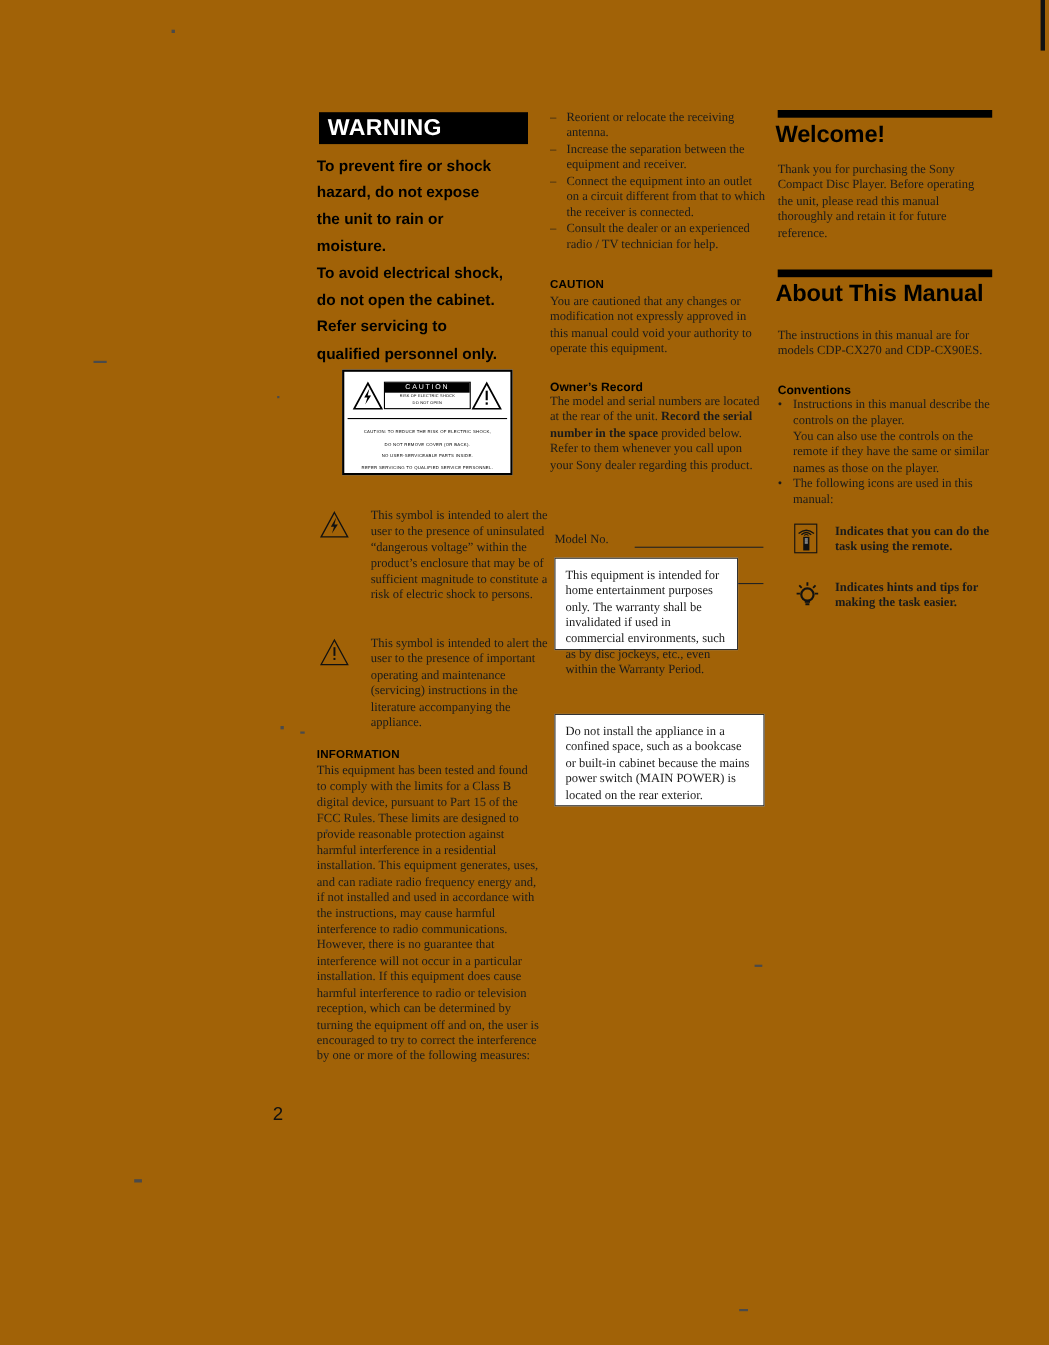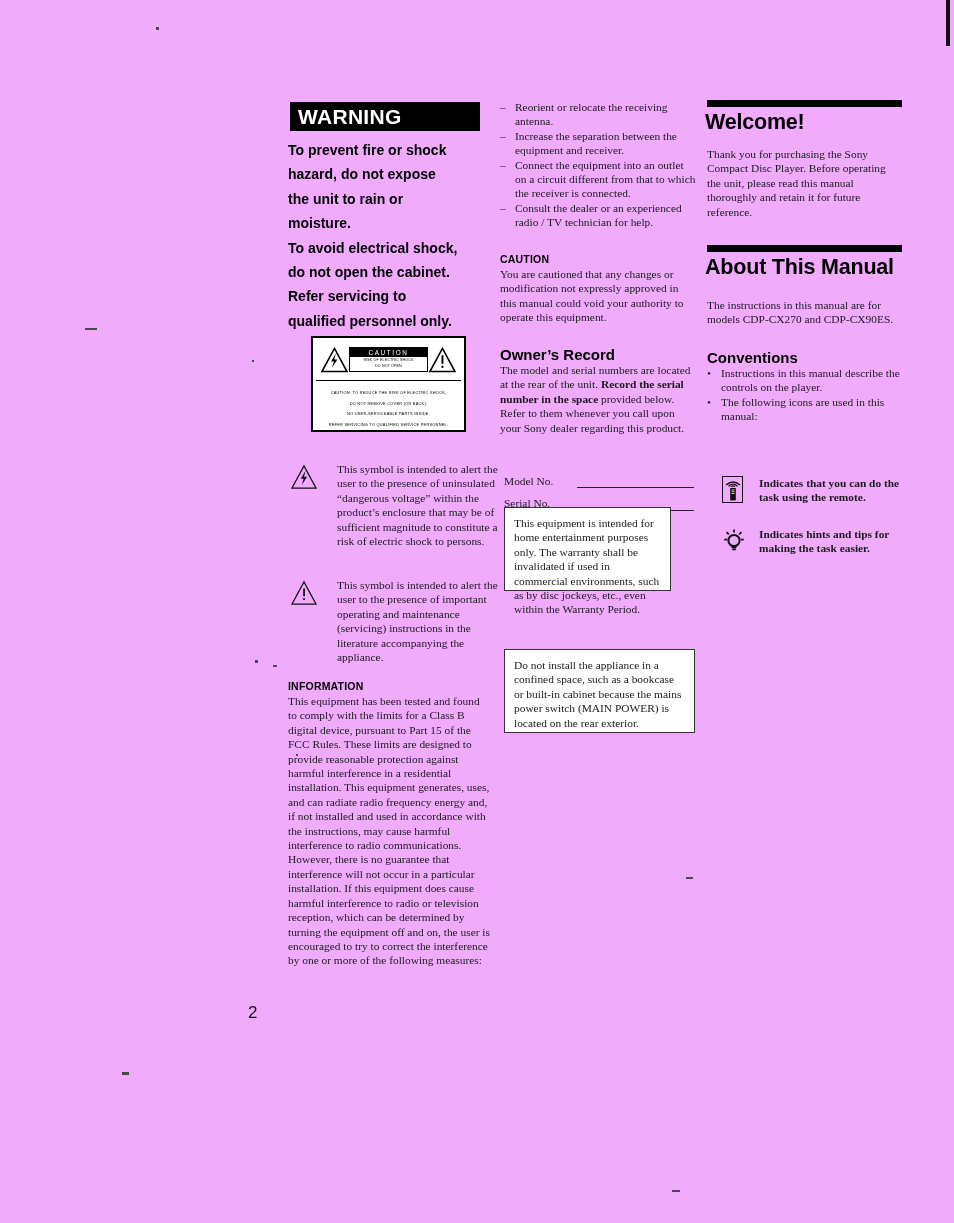--- a/index.html
+++ b/index.html
@@ -12,40 +12,40 @@
     height: 1223px;
     position: relative;
     font-family: "Liberation Serif", "DejaVu Serif", serif;
     color: #111111;
     overflow: hidden;
   }
 
   .page {
     position: absolute;
     inset: 0;
-    background: #f0abfc;
+    background: #a16207;
   }
   .body-text {
     font-family: "Liberation Serif", "DejaVu Serif", serif;
     font-size: 11.4px;
     line-height: 14.4px;
     color: #1a1a1a;
     text-align: left;
   }
   .small-head {
     font-family: "Liberation Sans", "DejaVu Sans", sans-serif;
     font-size: 10.5px;
     font-weight: bold;
     letter-spacing: 0.2px;
     color: #000;
     margin-bottom: 2px;
   }
   .sub-head {
     font-family: "Liberation Sans", "DejaVu Sans", sans-serif;
-    font-size: 15px;
+    font-size: 11px;
     font-weight: bold;
     color: #000;
   }
   .bold-serif { font-weight: bold; }
 
   .warning-bar {
     position: absolute;
     left: 290px;
     top: 102px;
     width: 190px;
@@ -157,21 +157,21 @@
   }
   .dash-list .d { flex: 0 0 8px; }
   #fcc-list { position: absolute; left: 500px; top: 100px; width: 196px; }
   #caution2 { position: absolute; left: 500px; top: 253px; width: 196px; }
   #owners { position: absolute; left: 500px; top: 346px; width: 196px; }
 
   .record-line {
     display: flex;
     align-items: flex-end;
     gap: 24px;
-    margin-top: 8px;
+    margin-top: 18px;
   }
   .record-line .rl-label { flex: 0 0 auto; }
   .record-line .rl-rule {
     flex: 1 1 auto;
     border-bottom: 1px solid #222;
     height: 11px;
   }
   #record-fields { position: absolute; left: 504px; top: 466px; width: 190px; }
 
   .note-box {
@@ -395,20 +395,21 @@
   <div class="body-text" id="about-body">The instructions in this manual are for models CDP-CX270 and CDP-CX90ES.</div>
 
   <div id="conventions">
     <div class="sub-head">Conventions</div>
     <ul class="bullet-list body-text">
       <li>
         <span class="b">•</span>
         <span>Instructions in this manual describe the controls on the player.</span>
       </li>
     </ul>
+    <div class="body-text indent-cont">You can also use the controls on the remote if they have the same or similar names as those on the player.</div>
     <ul class="bullet-list body-text">
       <li>
         <span class="b">•</span>
         <span>The following icons are used in this manual:</span>
       </li>
     </ul>
   </div>
 
   <div class="icon-row" id="icon-remote-row">
     <div class="icon-cell">

